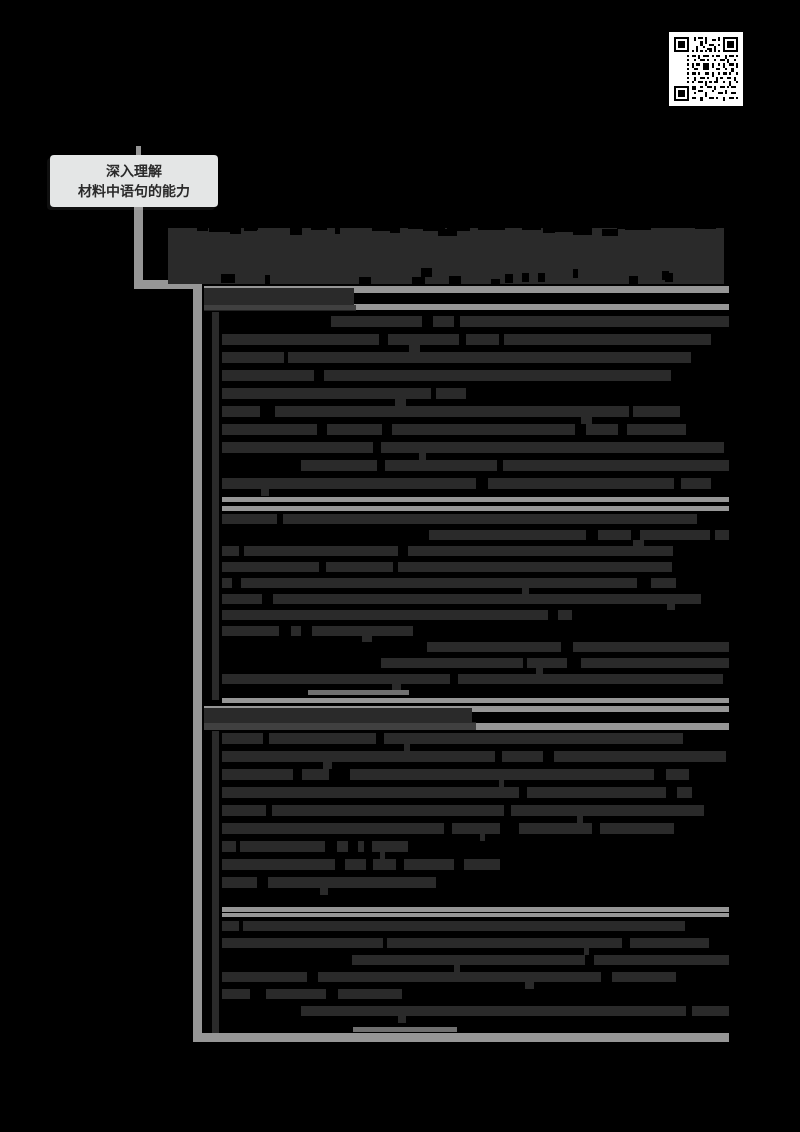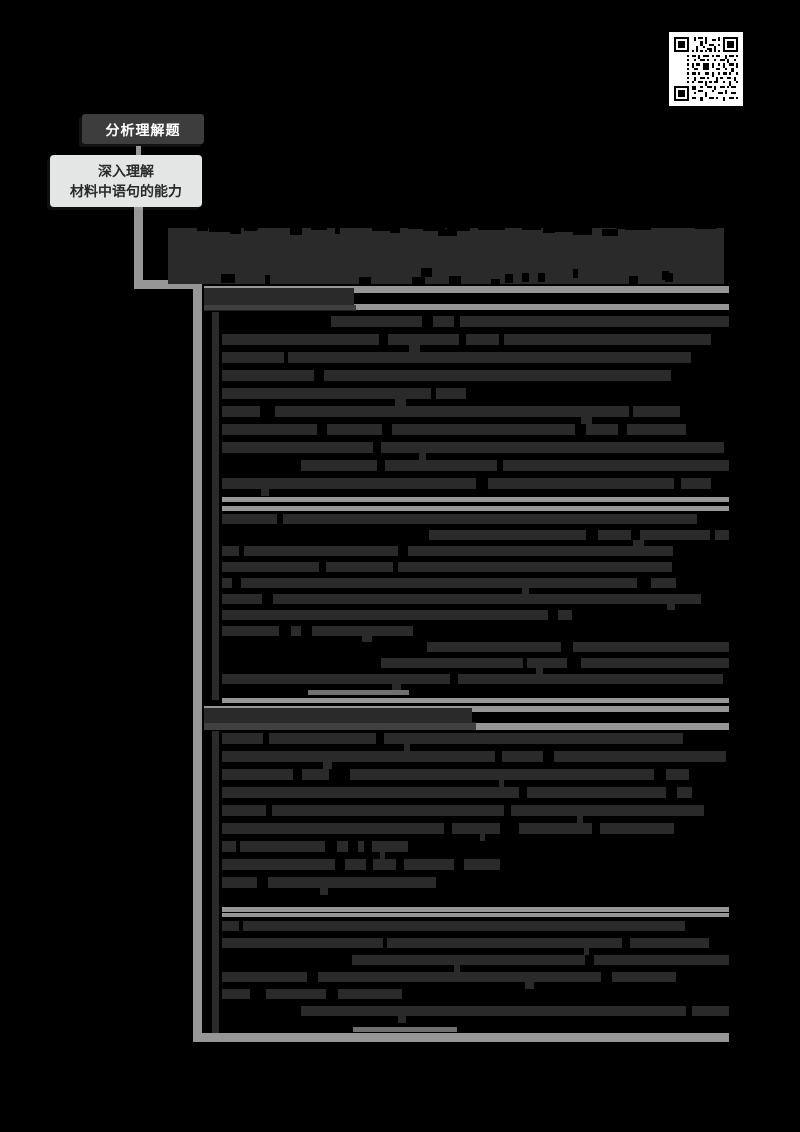--- a/index.html
+++ b/index.html
@@ -30,21 +30,21 @@
 
   
   .node-badge{
     position:absolute;left:82px;top:114px;width:122px;height:30px;
     background:#3d3d3d;color:#fff;border-radius:3px;
     display:flex;align-items:center;justify-content:center;
     font-size:14px;font-weight:bold;letter-spacing:1px;
     box-shadow:-3px 3px 0 rgba(255,255,255,.07);
   }
   .node-sub{
-    position:absolute;left:50px;top:155px;width:152px;min-height:52px;
+    position:absolute;left:50px;top:155px;width:168px;min-height:52px;
     background:#e4e6e6;color:#2b2b2b;border-radius:4px;
     display:flex;flex-direction:column;align-items:center;justify-content:center;
     font-size:14px;font-weight:bold;line-height:1.45;text-align:center;
     box-shadow:-3px 3px 0 rgba(255,255,255,.06);
   }
 
   
   .blk{position:absolute;background:#2a2a2a;}
 </style>
 </head>
@@ -182,23 +182,20 @@
     </svg>
   </div>
 
   <div class="spine" id="spine-v-top"></div>
   <div class="spine" id="spine-h-top"></div>
   <div class="spine" id="spine-v-main"></div>
   <div class="spine" id="spine-h-bottom"></div>
   <div class="tail" id="tail-a"></div>
   <div class="tail" id="tail-b"></div>
 
-  <div class="node-badge">
-    <span>分析理解题</span>
-  </div>
 
   <div class="node-sub">
     <span>深入理解</span>
     <span>材料中语句的能力</span>
   </div>
 
   <div id="content-layer">
       <div class="blk" style="left: 168px; top: 228px; width: 556px; height: 56px; background: rgb(42, 42, 42);"></div>
       <div class="blk" style="left: 522px; top: 223px; width: 19px; height: 7px; background: rgb(0, 0, 0);"></div>
       <div class="blk" style="left: 482px; top: 223px; width: 23px; height: 7px; background: rgb(0, 0, 0);"></div>

